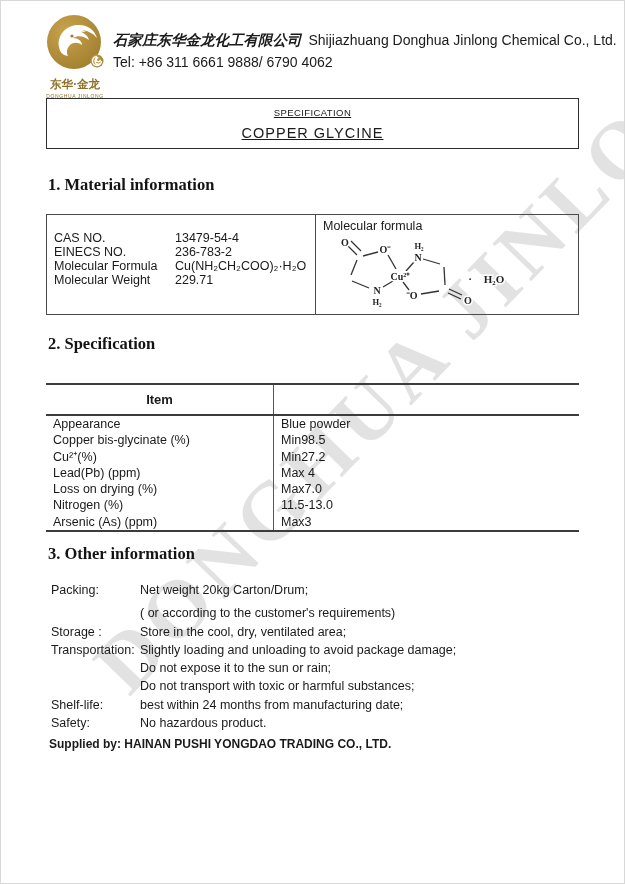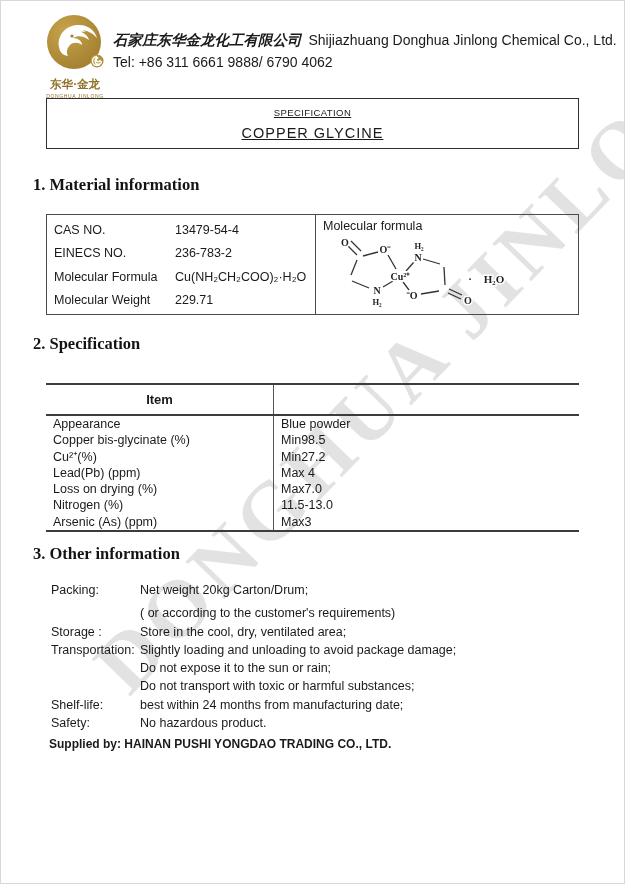--- a/index.html
+++ b/index.html
@@ -34,34 +34,34 @@
   .title-box {
     left:45px; top:97px; width:533px; height:51px;
     border:1.5px solid #2f2f2f; text-align:center; background:transparent;text-decoration:underline;
   }
   .title-box .kicker { font-size:9.5px; letter-spacing:0.4px; margin-top:8px; }
   .title-box .title  { font-size:14.5px; letter-spacing:1px; margin-top:7px; }
 
   
   .sec-heading {
     font-family:"Liberation Serif", serif; font-weight:bold; font-size:16.5px;
-    left:32px; color:#141414;
+    left:47px; color:#141414;
   }
   .sec-heading.s1 { top:174px; }
   .sec-heading.s2 { top:333px; }
   .sec-heading.s3 { top:543px; }
 
   
   .mat-table {
     left:45px; top:213px; width:533px; height:101px;
     border:1.5px solid #4a4a4a; display:flex;
   }
   .mat-left {
     width:268px; padding:8px 0 7px 7px;
-    display:flex; flex-direction:column; justify-content:space-between;
+    display:flex; flex-direction:column; margin-top:8px;
   }
   .mat-row { display:flex; font-size:12.5px; }
   .mat-row .lbl { width:121px; flex:none; }
   .mat-right { flex:1; border-left:1.5px solid #4a4a4a; position:relative; }
   .mf-label { position:absolute; left:7px; top:4px; font-size:12.5px; }
   .structure { position:absolute; left:0; top:0; }
   .structure text { font-family:"Liberation Serif", serif; font-weight:bold; fill:#222;
     paint-order:stroke; stroke:#ffffff; stroke-width:3px; }
   .structure line { stroke:#333; stroke-width:1.3; }
 

